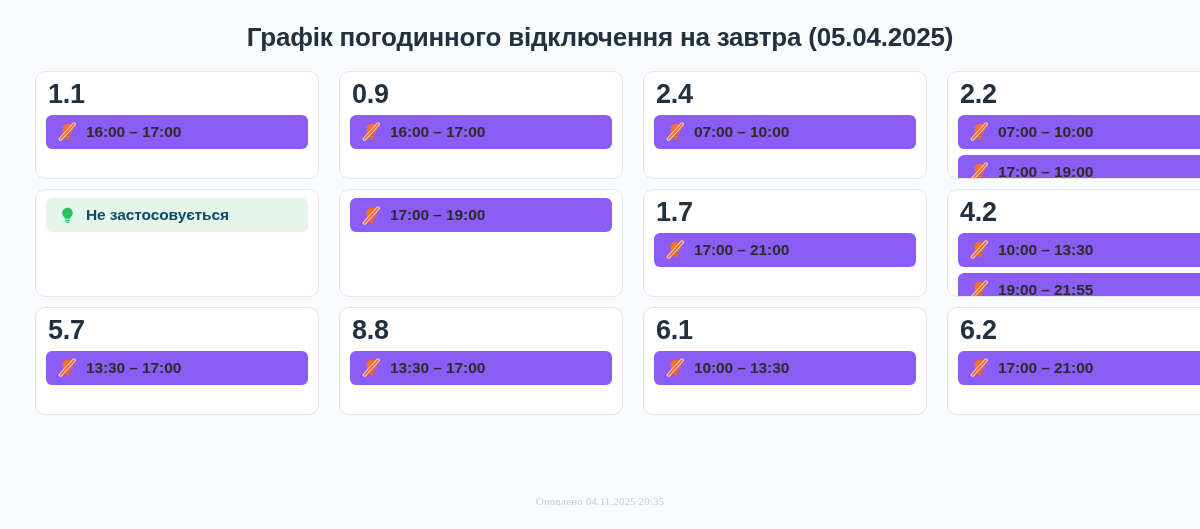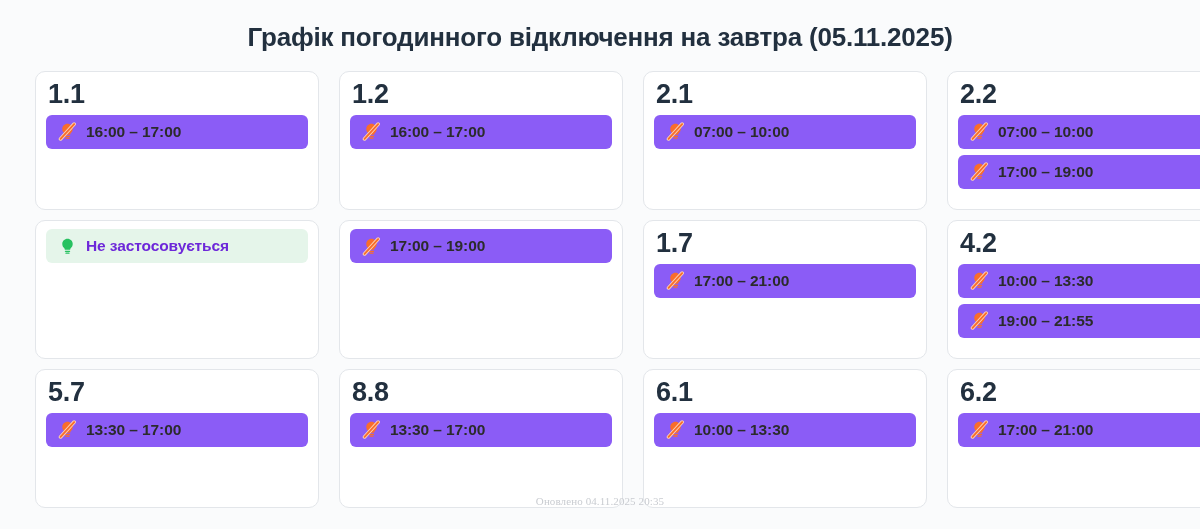--- a/index.html
+++ b/index.html
@@ -41,21 +41,21 @@
     column-gap: 20px;
     row-gap: 10px;
     padding-left: 35px;
     padding-top: 8px;
   }
 
   .card {
     background: #ffffff;
     border: 1px solid #e3e6ea;
     border-radius: 10px;
-    height: 139px;
+    height: 108px;
     padding: 8px 10px 10px 10px;
     display: flex;
     flex-direction: column;
     overflow: hidden;
   }
 
   .card-title {
     font-size: 27px;
     font-weight: bold;
     color: #22303f;
@@ -96,74 +96,74 @@
   }
 
   .slot-label {
     font-size: 15.5px;
     font-weight: bold;
     letter-spacing: -0.1px;
     white-space: nowrap;
   }
 
   .slot.off .slot-label { color: #2b2b2b; }
-  .slot.none .slot-label { color: #6d28d9; }
+  .slot.none .slot-label { color: #0c4a6e; }
 
   .footer {
     position: absolute;
     left: 0;
     right: 0;
     bottom: 22px;
     text-align: center;
     font-family: "Liberation Serif", serif;
     font-size: 11px;
     color: #c9ccd1;
     letter-spacing: 0.1px;
   }
 </style>
 </head>
 <body>
 
 <div class="page">
 
-  <div class="page-title">Графік погодинного відключення на завтра (05.11.2025)</div>
+  <div class="page-title">Графік погодинного відключення на завтра (05.04.2025)</div>
 
   <div class="grid">
       <div class="card">
         <div class="card-title">1.1</div>
         <div class="slots">
           <div class="slot off">
             <svg viewBox="0 0 24 24" class="slot-icon">
               <path d="M12 2.2c-3.7 0-6.6 2.9-6.6 6.5 0 2.4 1.2 4 2.3 5.1.6.6.9 1.2.9 1.9v.4h6.8v-.4c0-.7.3-1.3.9-1.9 1.1-1.1 2.3-2.7 2.3-5.1 0-3.6-2.9-6.5-6.6-6.5z" fill="#f96d2b"></path>
               <rect x="8.6" y="17.3" width="6.8" height="1.6" rx="0.8" fill="#f96d2b"></rect>
               <rect x="9.3" y="19.7" width="5.4" height="1.6" rx="0.8" fill="#f96d2b"></rect>
               <line x1="20.4" y1="2.6" x2="3.2" y2="21.4" stroke="#fcd2b5" stroke-width="4.6" stroke-linecap="round"></line>
               <line x1="20.4" y1="2.6" x2="3.2" y2="21.4" stroke="#f96d2b" stroke-width="2.3" stroke-linecap="round"></line>
             </svg>
             <span class="slot-label">16:00 – 17:00</span>
           </div>
         </div>
       </div>
       <div class="card">
-        <div class="card-title">1.2</div>
+        <div class="card-title">0.9</div>
         <div class="slots">
           <div class="slot off">
             <svg viewBox="0 0 24 24" class="slot-icon">
               <path d="M12 2.2c-3.7 0-6.6 2.9-6.6 6.5 0 2.4 1.2 4 2.3 5.1.6.6.9 1.2.9 1.9v.4h6.8v-.4c0-.7.3-1.3.9-1.9 1.1-1.1 2.3-2.7 2.3-5.1 0-3.6-2.9-6.5-6.6-6.5z" fill="#f96d2b"></path>
               <rect x="8.6" y="17.3" width="6.8" height="1.6" rx="0.8" fill="#f96d2b"></rect>
               <rect x="9.3" y="19.7" width="5.4" height="1.6" rx="0.8" fill="#f96d2b"></rect>
               <line x1="20.4" y1="2.6" x2="3.2" y2="21.4" stroke="#fcd2b5" stroke-width="4.6" stroke-linecap="round"></line>
               <line x1="20.4" y1="2.6" x2="3.2" y2="21.4" stroke="#f96d2b" stroke-width="2.3" stroke-linecap="round"></line>
             </svg>
             <span class="slot-label">16:00 – 17:00</span>
           </div>
         </div>
       </div>
       <div class="card">
-        <div class="card-title">2.1</div>
+        <div class="card-title">2.4</div>
         <div class="slots">
           <div class="slot off">
             <svg viewBox="0 0 24 24" class="slot-icon">
               <path d="M12 2.2c-3.7 0-6.6 2.9-6.6 6.5 0 2.4 1.2 4 2.3 5.1.6.6.9 1.2.9 1.9v.4h6.8v-.4c0-.7.3-1.3.9-1.9 1.1-1.1 2.3-2.7 2.3-5.1 0-3.6-2.9-6.5-6.6-6.5z" fill="#f96d2b"></path>
               <rect x="8.6" y="17.3" width="6.8" height="1.6" rx="0.8" fill="#f96d2b"></rect>
               <rect x="9.3" y="19.7" width="5.4" height="1.6" rx="0.8" fill="#f96d2b"></rect>
               <line x1="20.4" y1="2.6" x2="3.2" y2="21.4" stroke="#fcd2b5" stroke-width="4.6" stroke-linecap="round"></line>
               <line x1="20.4" y1="2.6" x2="3.2" y2="21.4" stroke="#f96d2b" stroke-width="2.3" stroke-linecap="round"></line>
             </svg>
             <span class="slot-label">07:00 – 10:00</span>

